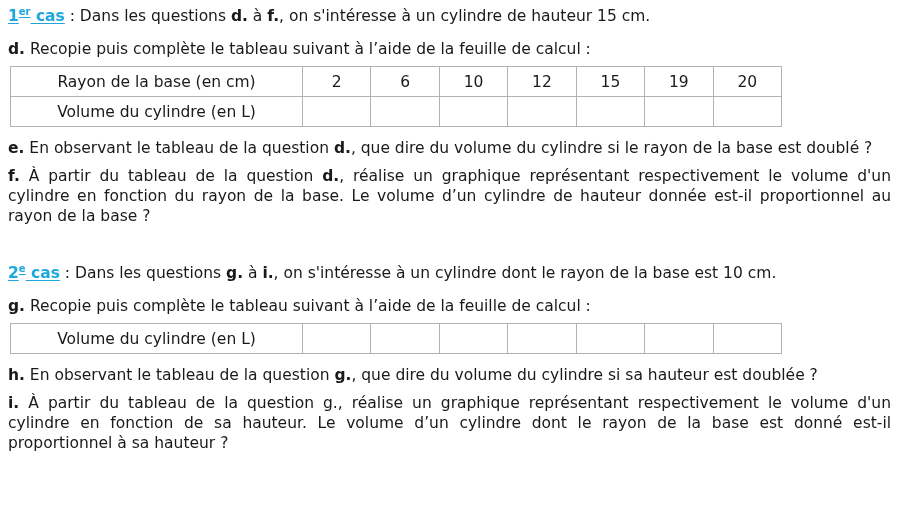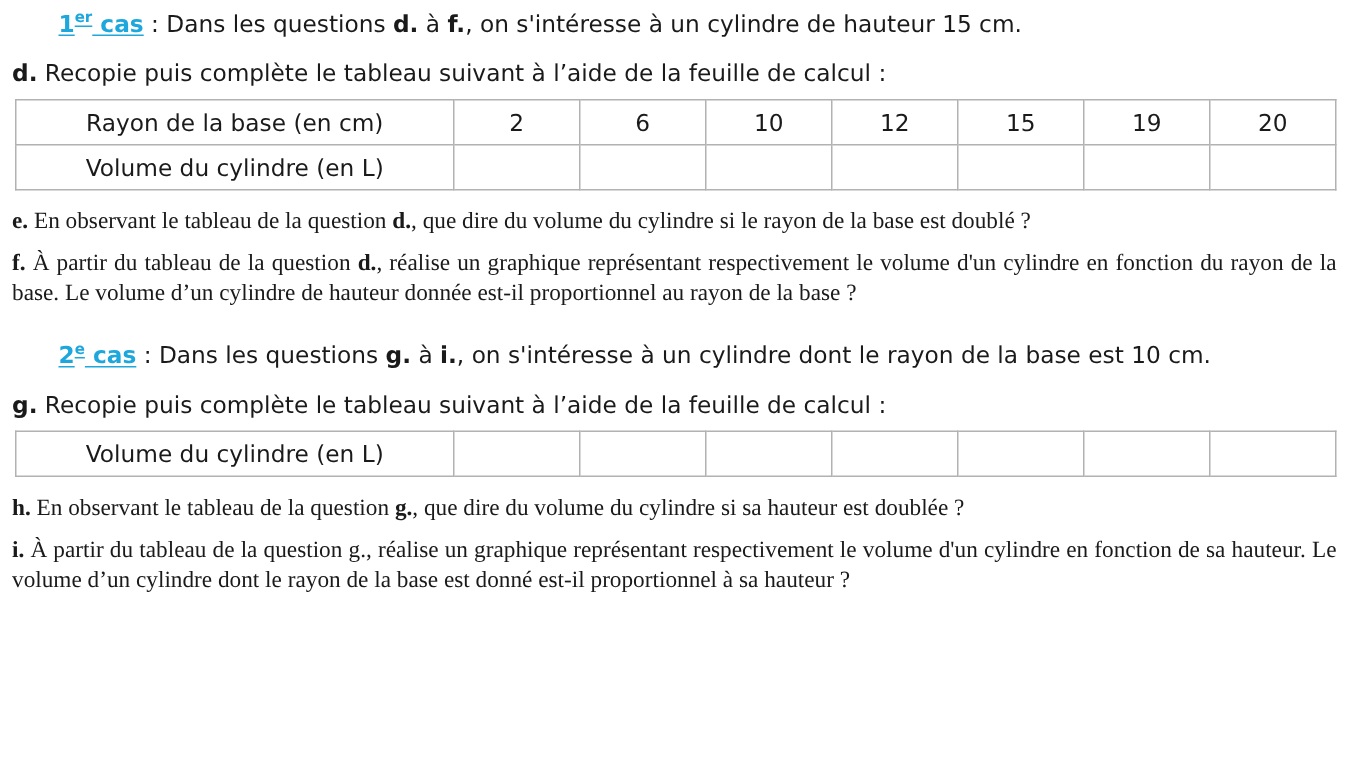--- a/index.html
+++ b/index.html
@@ -23,30 +23,30 @@
     color: #1ea7dd;
     font-weight: bold;
     text-decoration: underline;
     text-underline-offset: 2px;
   }
   .sup {
     font-size: 10px;
     vertical-align: super;
     line-height: 0;
   }
-  .just { text-align: justify; font-family: Liberation Serif, serif; }
-  .mb-intro   { margin-bottom: 13px; margin-left: 31px; }
+  .just { text-align: justify; }
+  .mb-intro   { margin-bottom: 13px; }
   .mb-qline   { margin-bottom: 7px; }
   .mb-table   { margin-bottom: 11px; }
   .mb-para    { margin-bottom: 8px; }
-  .mb-section { margin-bottom: 21px; }
+  .mb-section { margin-bottom: 37px; }
   table.data-table {
     border-collapse: collapse;
     table-layout: fixed;
-    width: 881px;
+    width: 772px;
     margin-left: 2px;
   }
   table.data-table td {
     border: 1px solid #b2b2b2;
     height: 29px;
     text-align: center;
     vertical-align: middle;
     padding: 0 2px;
     font-size: 15.5px;
     color: #1a1a1a;

